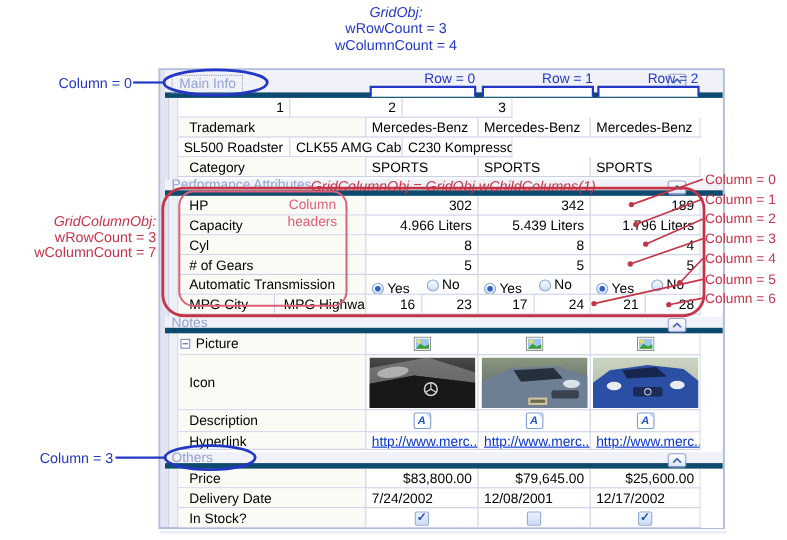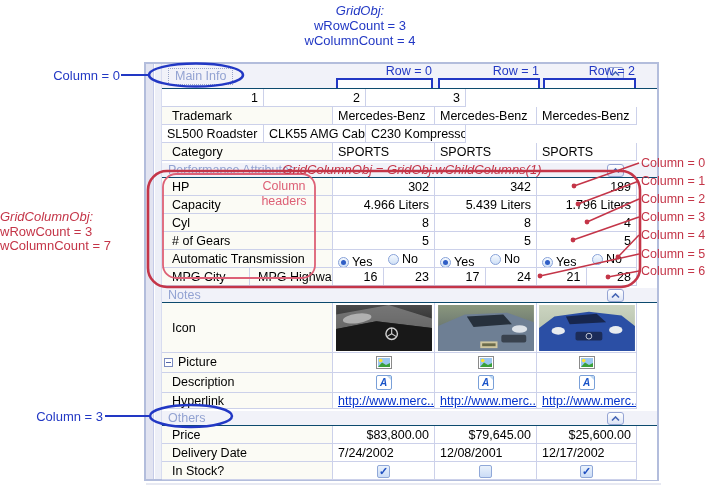--- a/index.html
+++ b/index.html
@@ -7,22 +7,22 @@
   #canvas{position:relative;width:715px;height:491px;background:#fff;
     font-family:"Liberation Sans",sans-serif;overflow:hidden}
 
   
   #grid{position:absolute;left:144px;top:62px;width:515px;height:419px;
     border:2px solid #b3bddc;background:#fff}
   #grid .stripA{position:absolute;left:0;top:0;bottom:0;width:8px;background:#e2e4f1;border-right:1px solid #c6cce8}
   #grid .stripB{position:absolute;left:9px;top:0;bottom:0;width:7px;background:#edeff7;border-right:1px solid #d8dcf0}
   .gshadow{position:absolute;left:146px;top:483px;width:515px;height:2px;background:#e7e9f2}
 
-  .bandh{position:relative;height:15px;margin-left:16px;margin-top:2px;background:#f1f2f9;
-    border-bottom:1px solid #0c4a6e;display:flex;align-items:center;padding-left:6px;
+  .bandh{position:relative;height:15px;margin-left:4px;margin-top:2px;background:#f1f2f9;
+    border-bottom:5px solid #0c4a6e;display:flex;align-items:center;padding-left:6px;
     font-size:12.5px;color:#93a3d2;white-space:nowrap}
   .bandh.main{height:25px;margin-top:0;align-items:flex-start;padding-top:4px}
   .maincap{border:1px dotted #9aa6c8;padding:0 6px 1px 6px}
 
   .colbtn{position:absolute;right:33px;top:1px;width:17px;height:13px;border:1px solid #95a4d4;
     border-radius:3px;background:linear-gradient(#ffffff,#dde4f5);display:flex;align-items:center;justify-content:center}
   .bandh.main .colbtn{top:3px}
 
   .row{display:flex;height:18px;margin-left:16px;background:#fff}
   .row.h20{height:20px}.row.h50{height:50px}.row.h16{height:16px}
@@ -68,21 +68,21 @@
 
   
   .ann{position:absolute;white-space:nowrap}
   .ann-blue{color:#2238c4;font-size:13px}
   .ann-red{color:#c43548;font-size:13px}
   .ann-pink{color:#dd6076;font-size:12.5px}
   .it{font-style:italic}
   #topNote{left:250px;top:3px;width:220px;text-align:center;line-height:15px}
   #leftCol0{left:45px;top:68px;width:75px;text-align:right}
   #leftCol3{left:28px;top:409px;width:75px;text-align:right}
-  #gridColObjNote{left:0;top:210px;width:142px;text-align:left;line-height:14.5px}
+  #gridColObjNote{left:0;top:194px;width:142px;text-align:right;line-height:14.5px}
   #perfFormula{left:272px;top:162px;width:280px;text-align:center;font-style:italic}
   #colHeadersCap{left:250px;top:179px;width:68px;text-align:center;line-height:15px}
   .rowlab{position:absolute;top:64px;color:#2238c4;font-size:12.5px;text-align:right}
   .rightlab{position:absolute;left:641px;width:72px;color:#c43548;font-size:12.5px}
   #overlay{position:absolute;left:0;top:0;pointer-events:none}
 </style>
 </head>
 <body>
 
 <div id="canvas">
@@ -216,20 +216,48 @@
       <div class="fill"></div>
     </div>
 
     <div class="bandh">
       <span>Notes</span>
       <span class="colbtn">
         <svg width="9" height="6" viewBox="0 0 9 6">
             <polyline points="1,4.5 4.5,1 8,4.5" fill="none" stroke="#4565b4" stroke-width="1.6"></polyline>
           </svg>
       </span>
+    </div>
+    <div class="row h20">
+      <div class="cl" style="padding-left:2px"><span class="minusbox"></span><span>Picture</span></div>
+      <div class="cd icocell">
+        <svg width="16" height="13" viewBox="0 0 16 13">
+            <rect x="0.5" y="0.5" width="15" height="12" fill="#fff" stroke="#8a8a8a"></rect>
+            <rect x="2" y="2" width="12" height="9" fill="#9cc8f0"></rect>
+            <polygon points="2,11 6,6.5 10,9 14,7 14,11" fill="#3aa03a"></polygon>
+            <circle cx="4.7" cy="4.5" r="1.8" fill="#ffe030"></circle>
+          </svg>
+      </div>
+      <div class="cd icocell">
+        <svg width="16" height="13" viewBox="0 0 16 13">
+            <rect x="0.5" y="0.5" width="15" height="12" fill="#fff" stroke="#8a8a8a"></rect>
+            <rect x="2" y="2" width="12" height="9" fill="#9cc8f0"></rect>
+            <polygon points="2,11 6,6.5 10,9 14,7 14,11" fill="#3aa03a"></polygon>
+            <circle cx="4.7" cy="4.5" r="1.8" fill="#ffe030"></circle>
+          </svg>
+      </div>
+      <div class="cd c3 icocell">
+        <svg width="16" height="13" viewBox="0 0 16 13">
+            <rect x="0.5" y="0.5" width="15" height="12" fill="#fff" stroke="#8a8a8a"></rect>
+            <rect x="2" y="2" width="12" height="9" fill="#9cc8f0"></rect>
+            <polygon points="2,11 6,6.5 10,9 14,7 14,11" fill="#3aa03a"></polygon>
+            <circle cx="4.7" cy="4.5" r="1.8" fill="#ffe030"></circle>
+          </svg>
+      </div>
+      <div class="fill"></div>
     </div>
     <div class="row h50">
       <div class="cl vc">Icon</div>
       <div class="cd photocell">
         <svg width="98" height="46" viewBox="0 0 100 48">
           <defs>
               <linearGradient id="d1" x1="0" y1="0" x2="0" y2="1">
                 <stop offset="0" stop-color="#4a4a4a"></stop>
                 <stop offset="1" stop-color="#0e0e0e"></stop>
               </linearGradient>
@@ -268,48 +296,20 @@
               </linearGradient>
             </defs>
           <rect width="100" height="48" fill="url(#d3)"></rect>
           <polygon points="0,24 16,12 52,7 86,11 100,22 100,48 0,48" fill="#2b4fa5"></polygon>
           <polygon points="28,12 60,9 70,18 32,20" fill="#17264e"></polygon>
           <ellipse cx="20" cy="27" rx="7" ry="4" fill="#e8ecf0"></ellipse>
           <ellipse cx="80" cy="26" rx="7" ry="4" fill="#e8ecf0"></ellipse>
           <rect x="38" y="28" width="28" height="9" rx="2" fill="#1c2c58"></rect>
           <circle cx="52" cy="32.5" r="3" fill="none" stroke="#c8ccd8" stroke-width="1"></circle>
         </svg>
-      </div>
-      <div class="fill"></div>
-    </div>
-    <div class="row h20">
-      <div class="cl" style="padding-left:2px"><span class="minusbox"></span><span>Picture</span></div>
-      <div class="cd icocell">
-        <svg width="16" height="13" viewBox="0 0 16 13">
-            <rect x="0.5" y="0.5" width="15" height="12" fill="#fff" stroke="#8a8a8a"></rect>
-            <rect x="2" y="2" width="12" height="9" fill="#9cc8f0"></rect>
-            <polygon points="2,11 6,6.5 10,9 14,7 14,11" fill="#3aa03a"></polygon>
-            <circle cx="4.7" cy="4.5" r="1.8" fill="#ffe030"></circle>
-          </svg>
-      </div>
-      <div class="cd icocell">
-        <svg width="16" height="13" viewBox="0 0 16 13">
-            <rect x="0.5" y="0.5" width="15" height="12" fill="#fff" stroke="#8a8a8a"></rect>
-            <rect x="2" y="2" width="12" height="9" fill="#9cc8f0"></rect>
-            <polygon points="2,11 6,6.5 10,9 14,7 14,11" fill="#3aa03a"></polygon>
-            <circle cx="4.7" cy="4.5" r="1.8" fill="#ffe030"></circle>
-          </svg>
-      </div>
-      <div class="cd c3 icocell">
-        <svg width="16" height="13" viewBox="0 0 16 13">
-            <rect x="0.5" y="0.5" width="15" height="12" fill="#fff" stroke="#8a8a8a"></rect>
-            <rect x="2" y="2" width="12" height="9" fill="#9cc8f0"></rect>
-            <polygon points="2,11 6,6.5 10,9 14,7 14,11" fill="#3aa03a"></polygon>
-            <circle cx="4.7" cy="4.5" r="1.8" fill="#ffe030"></circle>
-          </svg>
       </div>
       <div class="fill"></div>
     </div>
     <div class="row h20">
       <div class="cl">Description</div>
       <div class="cd icocell">
           <span class="rtf">A</span>
         </div>
       <div class="cd icocell">
           <span class="rtf">A</span>

